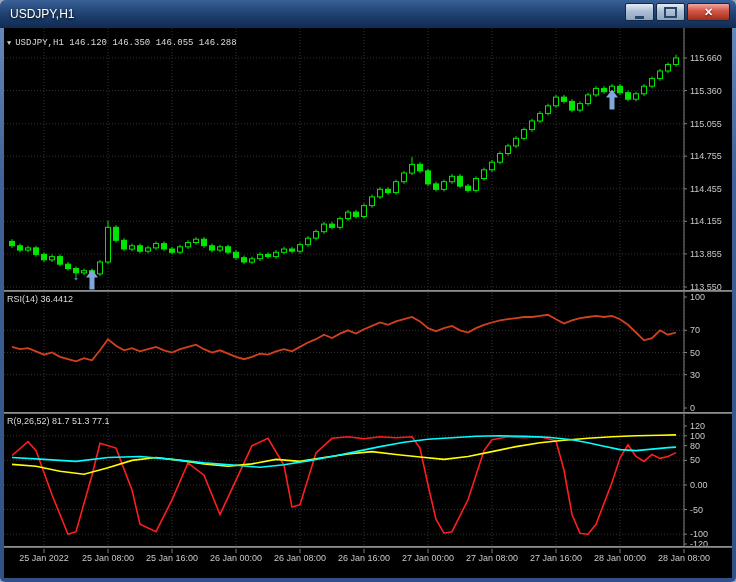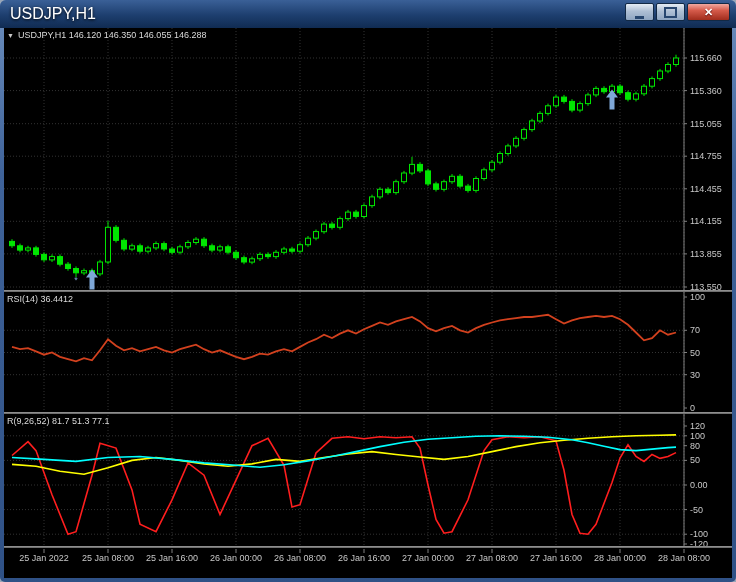--- a/index.html
+++ b/index.html
@@ -2,21 +2,21 @@
 <html><head>
 <meta charset="utf-8">
 <style>
   html,body{margin:0;padding:0;background:#9aa7b8;}
   .window{position:relative;width:736px;height:582px;font-family:"Liberation Sans",sans-serif;
     background:linear-gradient(180deg,#6d8fbe,#3f639a 30%,#2f5186);border-radius:6px 6px 5px 5px;
     box-shadow:inset 0 0 0 1px #16debox;}
   .titlebar{position:absolute;top:0;left:0;right:0;height:28px;display:flex;align-items:center;
     padding:0 6px 0 10px;box-sizing:border-box;border-radius:6px 6px 0 0;
     background:linear-gradient(180deg,#3a6097,#1d3e6e 55%,#102b52);}
-  .title{color:#ffffff;font-size:16px;flex:1;text-shadow:0 1px 3px #000;}
+  .title{color:#ffffff;font-size:12px;flex:1;text-shadow:0 1px 3px #000;}
   .btns{display:flex;gap:2px;margin-top:-4px;}
   .btn{height:18px;border:1px solid #122945;border-radius:2px;display:flex;align-items:center;
     justify-content:center;box-sizing:border-box;cursor:default;}
   .btn.min,.btn.max{width:29px;background:linear-gradient(180deg,#e4ecf5,#aebfd4 45%,#8fa6c2);}
   .btn.close{width:43px;background:linear-gradient(180deg,#f0a8a0,#d55b4b 40%,#a02c1c);
     color:#fff;font-size:11px;font-weight:bold;text-shadow:0 1px 1px #500;}
   .glyph-min{width:9px;height:10px;border-bottom:3px solid #27466f;}
   .glyph-max{width:9px;height:7px;border:2px solid #27466f;}
   .chart-area{position:absolute;left:4px;top:28px;width:728px;height:550px;background:#000;overflow:hidden;}
   #chart-svg{position:absolute;left:0;top:0;}
@@ -320,21 +320,21 @@
           <text x="488" y="533" fill="#C8C8C8" text-anchor="middle">27 Jan 08:00</text>
           <line x1="552" y1="521" x2="552" y2="525" stroke="#808080"></line>
           <text x="552" y="533" fill="#C8C8C8" text-anchor="middle">27 Jan 16:00</text>
           <line x1="616" y1="521" x2="616" y2="525" stroke="#808080"></line>
           <text x="616" y="533" fill="#C8C8C8" text-anchor="middle">28 Jan 00:00</text>
           <line x1="680" y1="521" x2="680" y2="525" stroke="#808080"></line>
           <text x="680" y="533" fill="#C8C8C8" text-anchor="middle">28 Jan 08:00</text>
         </g>
       </svg>
 
-    <div class="pane-label" style="top:2px;">
+    <div class="pane-label" style="top:10px;font-family:Liberation Mono, monospace;">
       <span class="tri">▼</span>
       <span>USDJPY,H1 146.120 146.350 146.055 146.288</span>
     </div>
     <div class="pane-label" style="top:266px;">
       <span>RSI(14) 36.4412</span>
     </div>
     <div class="pane-label" style="top:388px;justify-content:flex-end;">
       <span>R(9,26,52) 81.7 51.3 77.1</span>
     </div>
 

